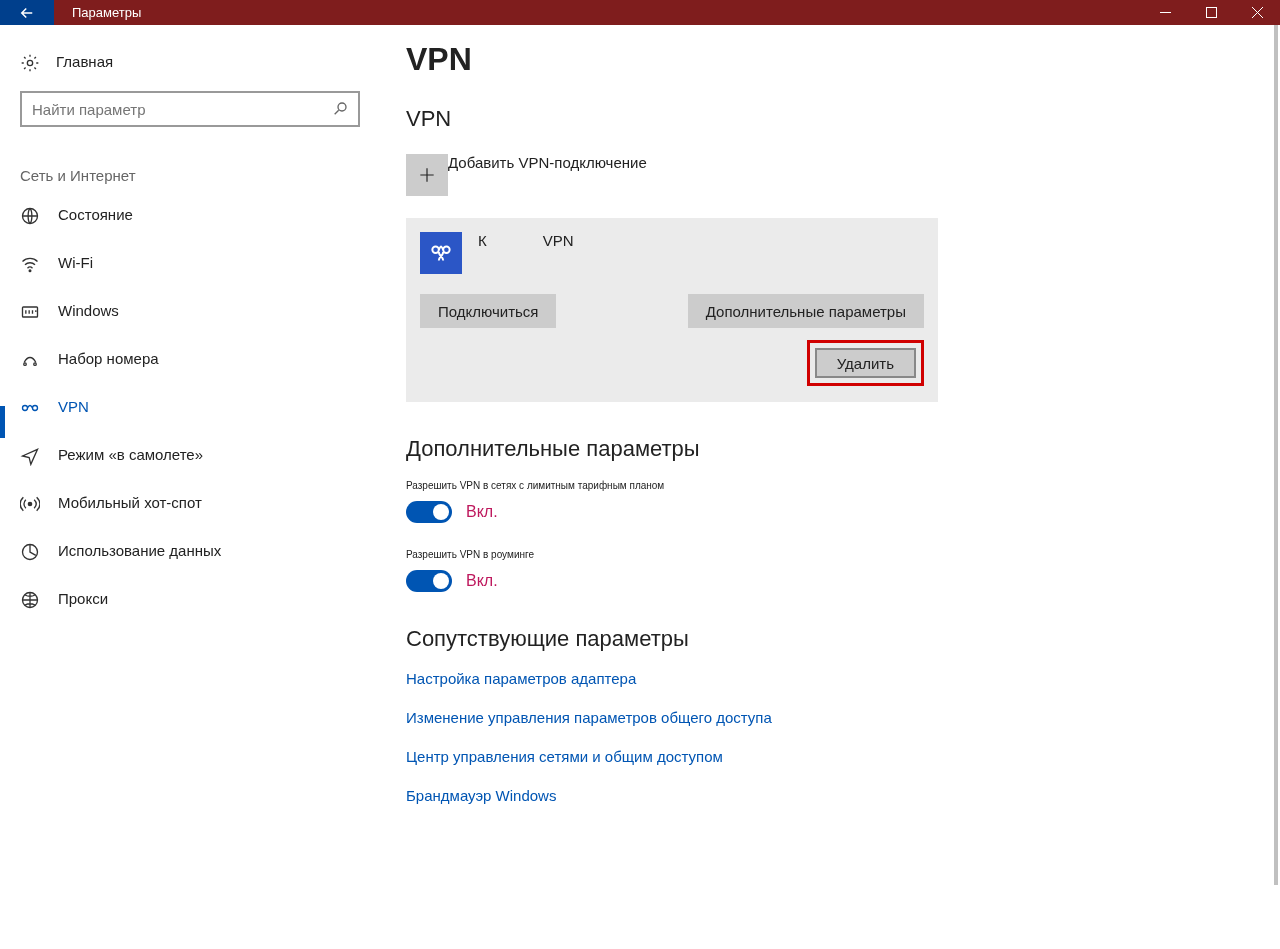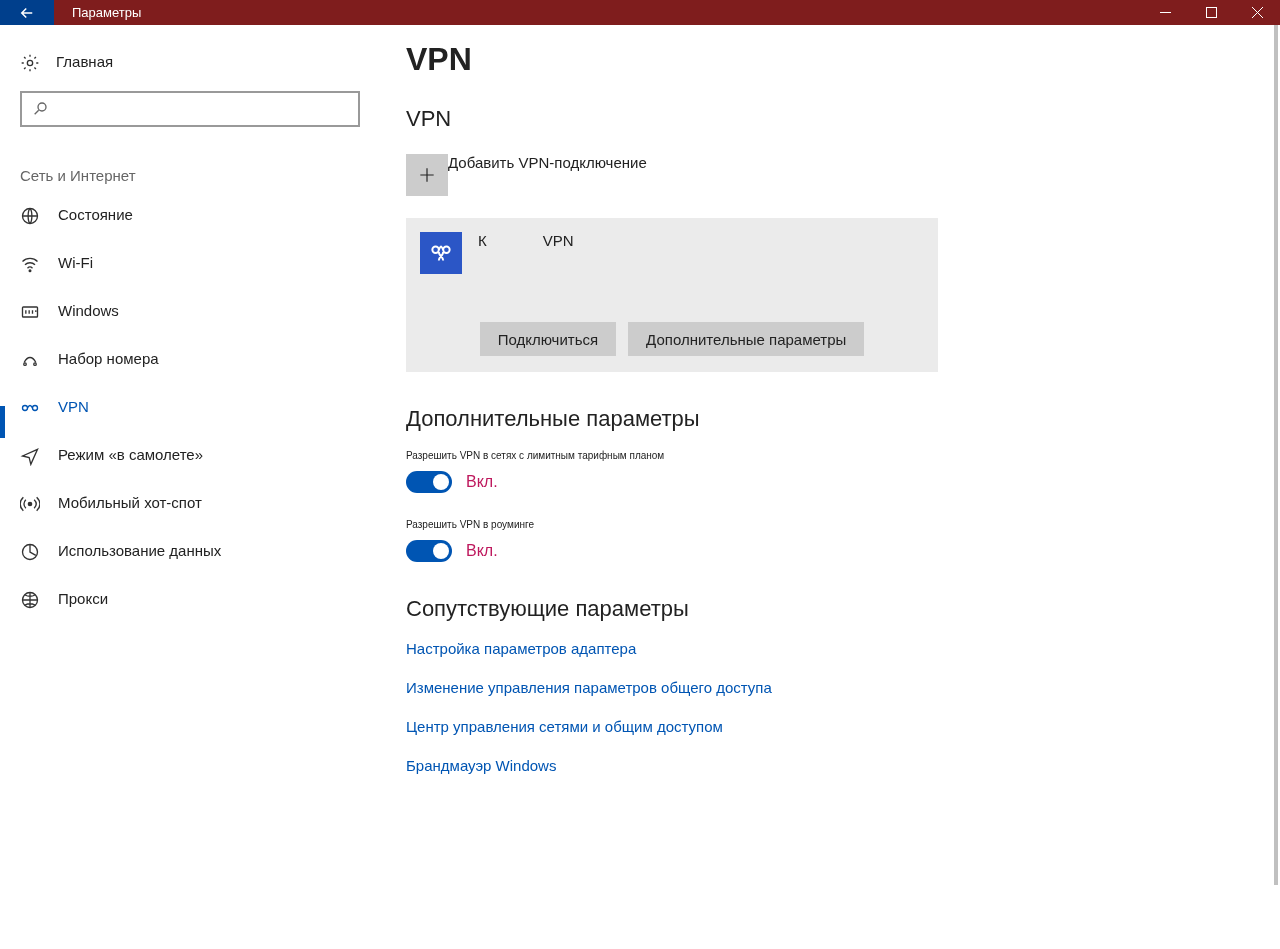--- a/index.html
+++ b/index.html
@@ -43,21 +43,21 @@
 
   .add-row { display:flex; margin-bottom:22px;}
   .add-btn { width:42px; height:42px; background:#ccc; display:flex; align-items:center; justify-content:center; font-size:24px; color:#222;}
   .add-row span { font-size:15px; color:#222;}
 
   .vpn-card { width:532px; background:#ebebeb; padding:14px 14px 16px 14px; position:relative;}
   .vpn-head { display:flex; gap:16px; align-items:flex-start;}
   .vpn-icon { width:42px; height:42px; background:#2b56c6; display:flex; align-items:center; justify-content:center;}
   .vpn-icon svg { width:26px; height:26px; }
   .vpn-name { font-size:15px; color:#222; display:flex; gap:56px;}
-  .vpn-actions { display:flex; justify-content:center; gap:12px; margin-top:48px; flex-wrap:wrap;}
+  .vpn-actions { display:flex; justify-content:space-between; gap:12px; margin-top:20px; flex-wrap:wrap;}
   .btn { height:34px; background:#ccc; border:none; font-size:15px; color:#222; padding:0 18px; display:inline-flex; align-items:center; justify-content:center;}
   .btn-row2 { display:flex; justify-content:flex-end; margin-top:12px;}
   .delete-wrap { border:3px solid #d00000; padding:5px; display:inline-block;}
   .delete-wrap .btn { border:2px solid #888; padding:0 20px; height:30px;}
 
   .opt-label { font-size:10px; color:#222; margin-bottom:10px;}
   .toggle-row { display:flex; align-items:center; gap:14px; margin-bottom:26px;}
   .toggle { width:46px; height:22px; border-radius:11px; background:#0055b3; position:relative;}
   .toggle::after { content:""; position:absolute; right:3px; top:3px; width:16px; height:16px; border-radius:50%; background:#fff;}
   .toggle-row span { font-size:16px; color:#be185d;}
@@ -98,20 +98,21 @@
     <div class="home-row">
       <span class="gear">
         <svg viewBox="0 0 24 24" fill="none" stroke="#333" stroke-width="1.6">
             <circle cx="12" cy="12" r="3.2"></circle>
             <path d="M12 2v2.5M12 19.5V22M4.9 4.9l1.8 1.8M17.3 17.3l1.8 1.8M2 12h2.5M19.5 12H22M4.9 19.1l1.8-1.8M17.3 6.7l1.8-1.8"></path>
           </svg>
       </span>
       <span>Главная</span>
     </div>
     <div class="search-box">
+      <input placeholder="Найти параметр" style="">
       <span class="mag">
         <svg viewBox="0 0 24 24" fill="none" stroke="#666" stroke-width="2">
             <circle cx="15" cy="9" r="6"></circle>
             <path d="M4 20l6-6"></path>
           </svg>
       </span>
     </div>
     <div class="section-label">Сеть и Интернет</div>
     <ul class="nav">
       <li>
@@ -224,20 +225,25 @@
           </div>
           <div class="vpn-name">
             <span>К</span>
             <span>VPN</span>
           </div>
         </div>
         <div class="vpn-actions">
           <button class="btn">Подключиться</button>
           <button class="btn">Дополнительные параметры</button>
         </div>
+        <div class="btn-row2">
+          <span class="delete-wrap">
+            <button class="btn">Удалить</button>
+          </span>
+        </div>
       </div>
 
       <h2 class="sect">Дополнительные параметры</h2>
 
       <div class="opt-label">Разрешить VPN в сетях с лимитным тарифным планом</div>
       <div class="toggle-row">
         <div class="toggle"></div>
         <span>Вкл.</span>
       </div>
 

